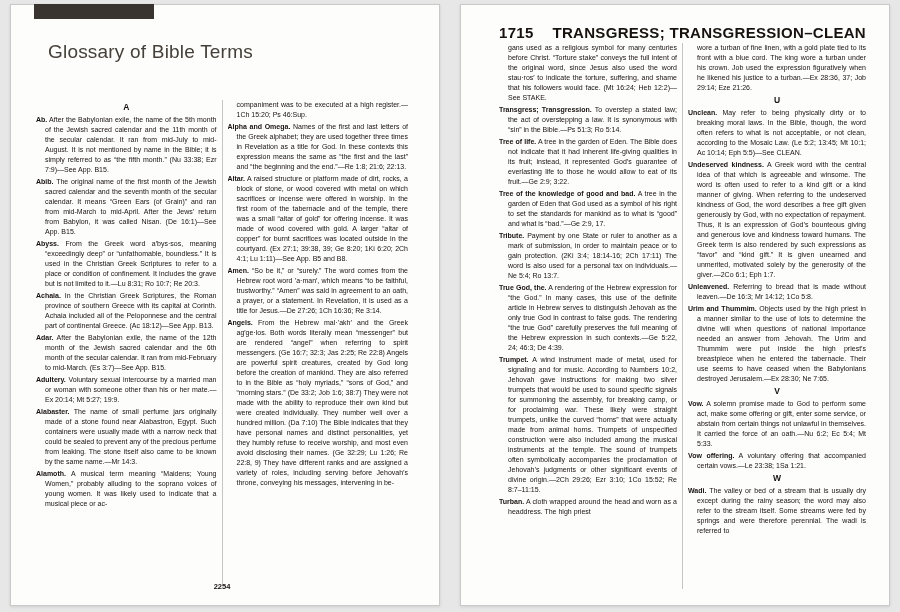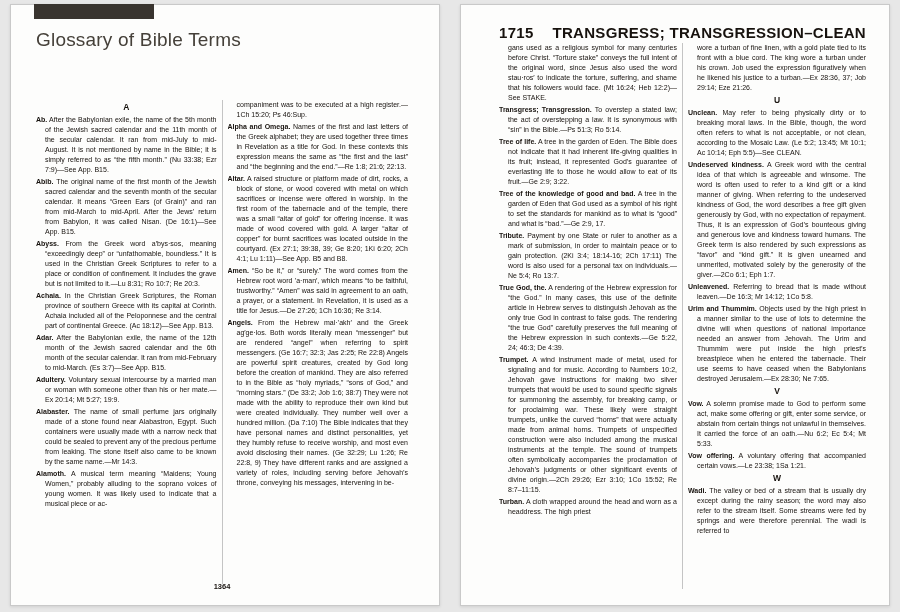--- a/index.html
+++ b/index.html
@@ -13,21 +13,21 @@
     background:#fdfdfc; border:1px solid #c9c9c9;
     box-shadow:0 1px 3px rgba(0,0,0,0.10);
   }
   .page-left  { left:10px; }
   .page-right { left:460px; }
 
   .tab { position:absolute; top:-1px; left:23px; width:120px; height:15px; background:#39342f; }
 
   .doc-title {
     position:absolute; top:24px; left:25px;
-    font-size:19px; color:#454039; letter-spacing:0.2px; font-weight:normal; margin:0;
+    font-size:19px; color:#454039; letter-spacing:0.2px; font-weight:normal; margin:12px;
   }
 
   .rp-header {
     position:absolute; top:19px; left:38px; width:367px;
     display:flex; justify-content:space-between; align-items:baseline;
     font-weight:bold; font-size:15px; color:#17120e; letter-spacing:0.3px;
   }
 
   .columns { position:absolute; display:flex; }
   .page-left  .columns { left:25px; top:95px; width:372px; height:484px; }
@@ -74,21 +74,21 @@
       </div>
     <div class="col-divider"></div>
     <div class="col">
         <p class="cont">companiment was to be executed at a high register.—1Ch 15:20; Ps 46:Sup.</p>
         <p class="entry"><span class="term">Alpha and Omega.</span> Names of the first and last letters of the Greek alphabet; they are used together three times in Revelation as a title for God. In these contexts this expression means the same as “the first and the last” and “the beginning and the end.”—Re 1:8; 21:6; 22:13.</p>
         <p class="entry"><span class="term">Altar.</span> A raised structure or platform made of dirt, rocks, a block of stone, or wood covered with metal on which sacrifices or incense were offered in worship. In the first room of the tabernacle and of the temple, there was a small “altar of gold” for offering incense. It was made of wood covered with gold. A larger “altar of copper” for burnt sacrifices was located outside in the courtyard. (Ex 27:1; 39:38, 39; Ge 8:20; 1Ki 6:20; 2Ch 4:1; Lu 1:11)—See App. B5 and B8.</p>
         <p class="entry"><span class="term">Amen.</span> “So be it,” or “surely.” The word comes from the Hebrew root word ’a·man′, which means “to be faithful, trustworthy.” “Amen” was said in agreement to an oath, a prayer, or a statement. In Revelation, it is used as a title for Jesus.—De 27:26; 1Ch 16:36; Re 3:14.</p>
         <p class="entry"><span class="term">Angels.</span> From the Hebrew mal·’akh′ and the Greek ag′ge·los. Both words literally mean “messenger” but are rendered “angel” when referring to spirit messengers. (Ge 16:7; 32:3; Jas 2:25; Re 22:8) Angels are powerful spirit creatures, created by God long before the creation of mankind. They are also referred to in the Bible as “holy myriads,” “sons of God,” and “morning stars.” (De 33:2; Job 1:6; 38:7) They were not made with the ability to reproduce their own kind but were created individually. They number well over a hundred million. (Da 7:10) The Bible indicates that they have personal names and distinct personalities, yet they humbly refuse to receive worship, and most even avoid disclosing their names. (Ge 32:29; Lu 1:26; Re 22:8, 9) They have different ranks and are assigned a variety of roles, including serving before Jehovah’s throne, conveying his messages, intervening in be-</p>
       </div>
   </div>
-  <div class="page-num">1364</div>
+  <div class="page-num">2254</div>
 </div>
 
 <div class="page page-right">
   <div class="rp-header">
     <span>1715</span>
     <span>TRANSGRESS; TRANSGRESSION–CLEAN</span>
   </div>
   <div class="columns">
     <div class="col">
         <p class="cont">gans used as a religious symbol for many centuries before Christ. “Torture stake” conveys the full intent of the original word, since Jesus also used the word stau·ros′ to indicate the torture, suffering, and shame that his followers would face. (Mt 16:24; Heb 12:2)—See STAKE.</p>

